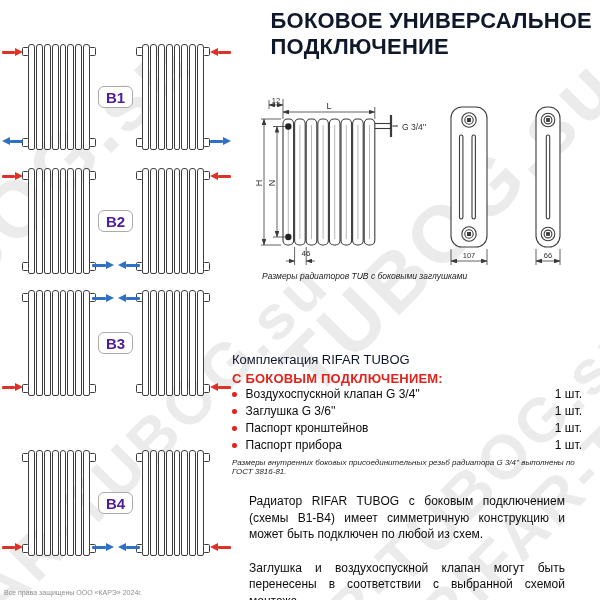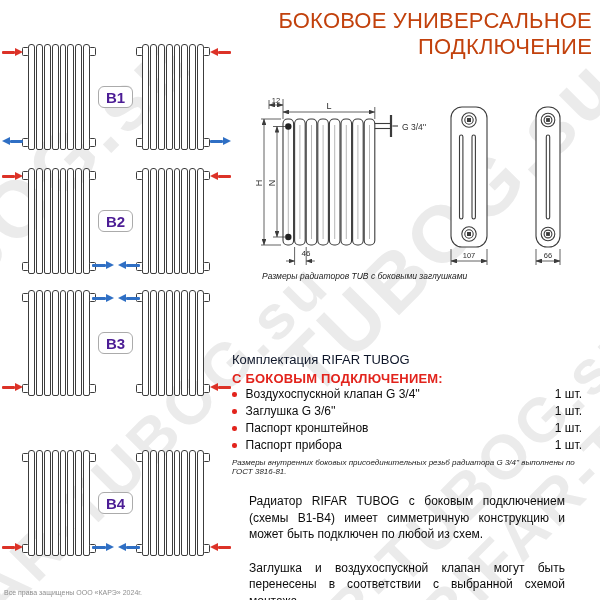--- a/index.html
+++ b/index.html
@@ -11,22 +11,22 @@
   .wm{position:absolute;inset:0;overflow:hidden;z-index:0}
   .wm span{position:absolute;transform:rotate(-45deg);transform-origin:0 50%;
            font-weight:700;color:#ebebeb;white-space:nowrap;letter-spacing:4px}
   .wm-1{left:-130px;top:310px;font-size:80px}
   .wm-2{left:-90px;top:645px;font-size:62px}
   .wm-3{left:225px;top:700px;font-size:62px}
   .wm-4{left:295px;top:335px;font-size:80px}
   .wm-5{left:430px;top:590px;font-size:62px}
 
   
-  .title{position:absolute;top:8px;right:8px;z-index:2;text-align:right;
-         font-weight:400;font-size:22px;line-height:1.18;letter-spacing:.2px;color:#c2410c}
+  .title{position:absolute;top:8px;right:8px;z-index:2;
+         font-weight:700;font-size:22px;line-height:1.18;letter-spacing:.2px;color:#0f172a}
   .title span{display:block}
 
   
   .scheme-row{position:absolute;left:0;width:240px;height:112px;z-index:2}
   #row1{top:44px}#row2{top:168px}#row3{top:290px}#row4{top:450px}
 
   .rad{position:absolute;top:0;width:62px;height:106px}
   .rad-left{left:28px}.rad-right{left:142px}
   .tubes{position:absolute;inset:0;display:flex;gap:1px}
   .tube{flex:1;min-width:0;border:1.2px solid #3c3c3c;background:#fff;

